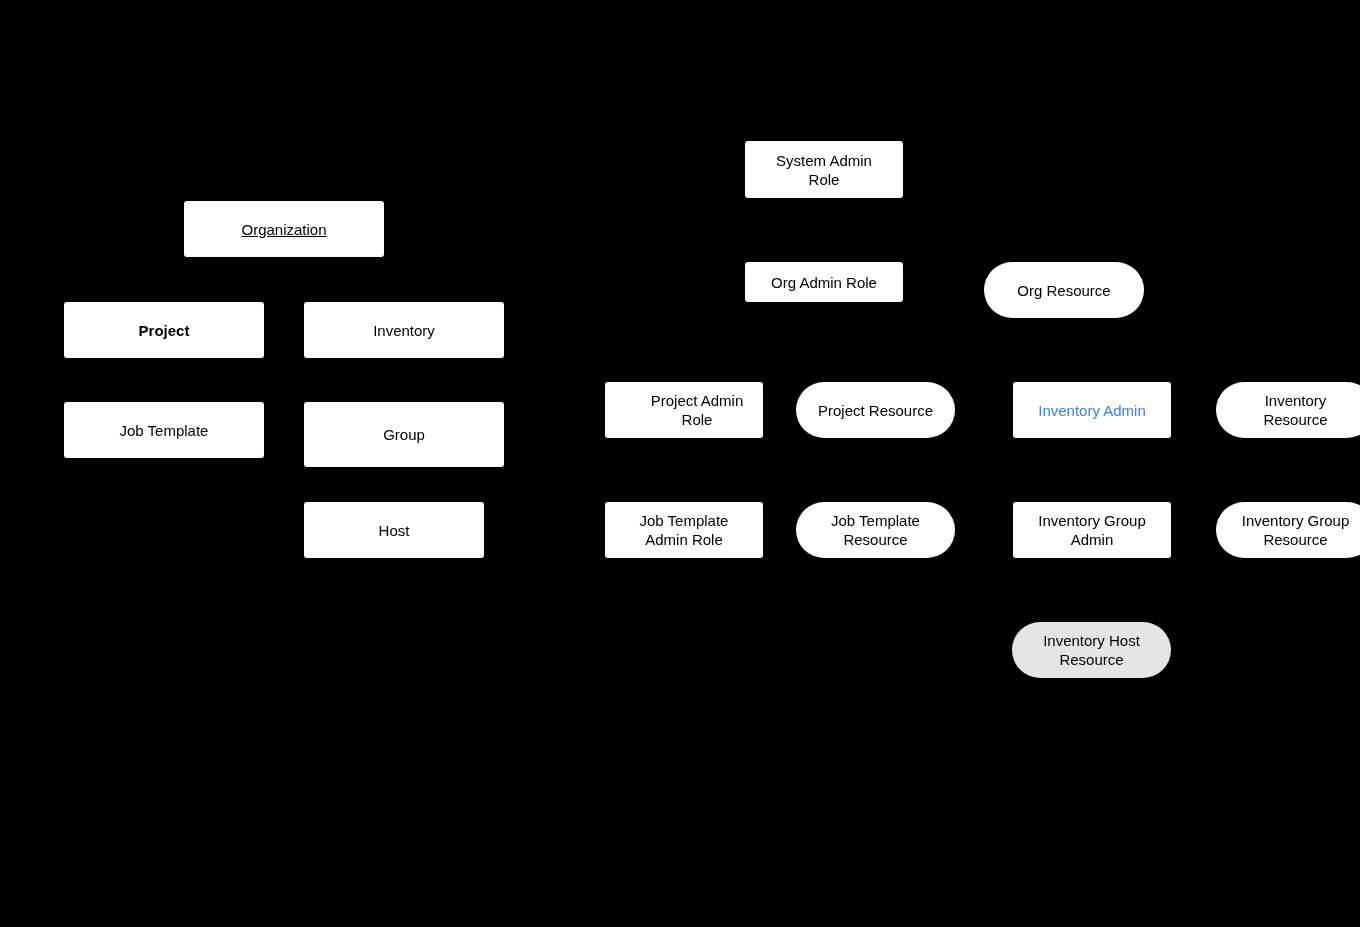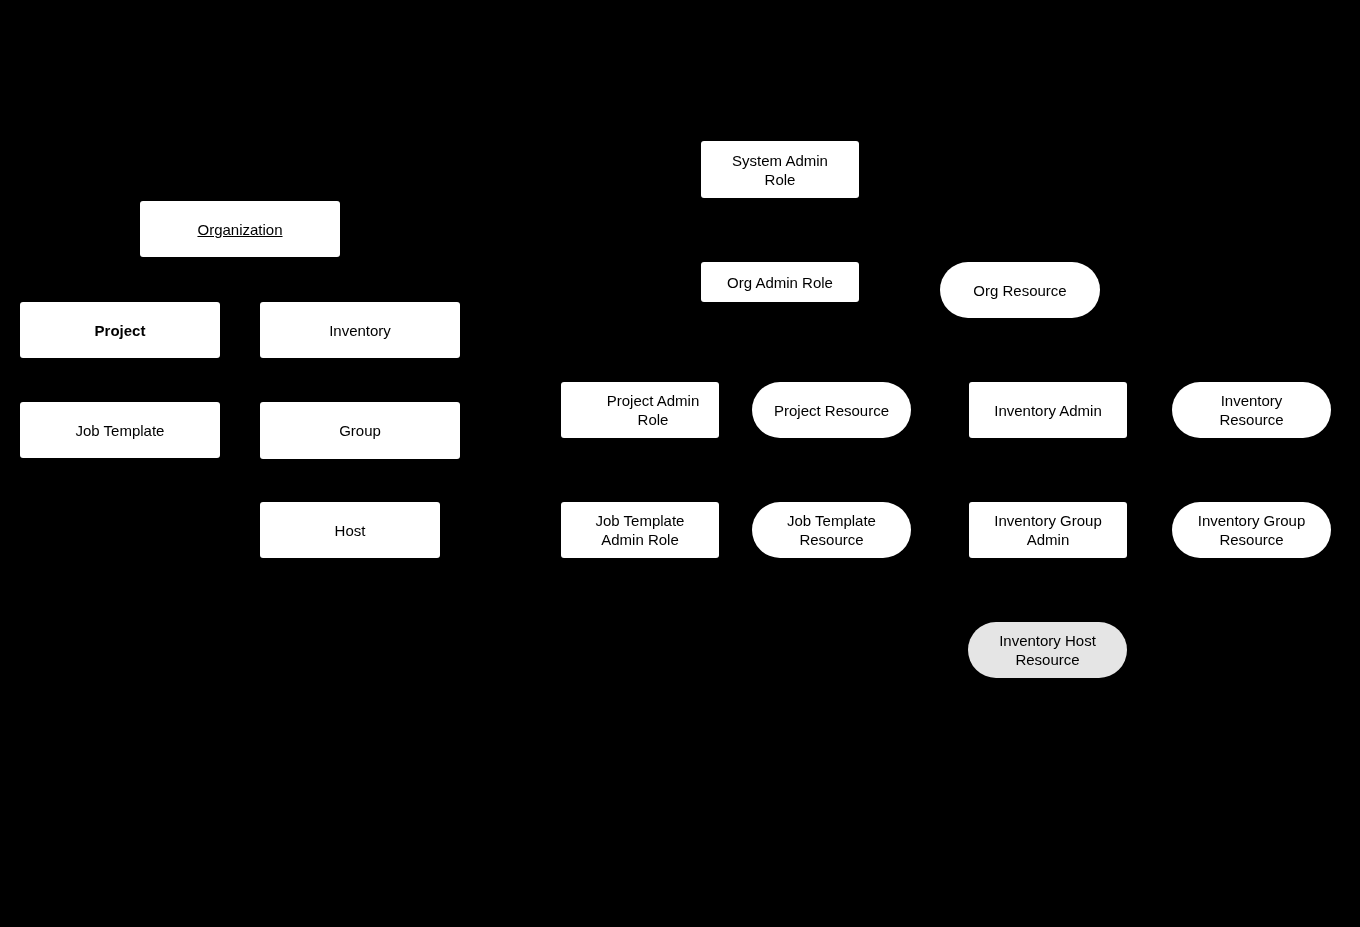--- a/index.html
+++ b/index.html
@@ -28,46 +28,47 @@
     color: #000000;
     display: flex;
     align-items: center;
     justify-content: center;
     text-align: center;
     font-size: 15px;
     line-height: 19px;
     box-sizing: border-box;
     padding: 2px 6px;
     white-space: pre-line;
+    margin-left: 44px;
   }
   .rect {
     border-radius: 3px;
   }
   .pill {
     border-radius: 999px;
   }
 </style>
 </head>
 <body>
 
 <div id="canvas" style="background: rgb(0, 0, 0);">
     <div class="node rect" style="left: 140px; top: 201px; width: 200px; height: 56px; background: rgb(255, 255, 255); color: rgb(0, 0, 0); text-decoration: underline;">Organization</div>
     <div class="node rect" style="left: 20px; top: 302px; width: 200px; height: 56px; background: rgb(255, 255, 255); color: rgb(0, 0, 0); font-weight: bold;">Project</div>
     <div class="node rect" style="left: 260px; top: 302px; width: 200px; height: 56px; background: rgb(255, 255, 255); color: rgb(0, 0, 0);">Inventory</div>
     <div class="node rect" style="left: 20px; top: 402px; width: 200px; height: 56px; background: rgb(255, 255, 255); color: rgb(0, 0, 0);">Job Template</div>
-    <div class="node rect" style="left: 260px; top: 402px; width: 200px; height: 57px; background: rgb(255, 255, 255); color: rgb(0, 0, 0);">Group</div>
+    <div class="node rect" style="left: 260px; top: 402px; width: 200px; height: 65px; background: rgb(255, 255, 255); color: rgb(0, 0, 0);">Group</div>
     <div class="node rect" style="left: 260px; top: 502px; width: 180px; height: 56px; background: rgb(255, 255, 255); color: rgb(0, 0, 0);">Host</div>
     <div class="node rect" style="left: 701px; top: 141px; width: 158px; height: 57px; background: rgb(255, 255, 255); color: rgb(0, 0, 0);">System Admin
 Role</div>
     <div class="node rect" style="left: 701px; top: 262px; width: 158px; height: 40px; background: rgb(255, 255, 255); color: rgb(0, 0, 0); text-align: right;">Org Admin Role</div>
     <div class="node pill" style="left: 940px; top: 262px; width: 160px; height: 56px; background: rgb(255, 255, 255); color: rgb(0, 0, 0);">Org Resource</div>
     <div class="node rect" style="left: 561px; top: 382px; width: 158px; height: 56px; background: rgb(255, 255, 255); color: rgb(0, 0, 0); padding-left: 32px;">Project Admin
 Role</div>
     <div class="node pill" style="left: 752px; top: 382px; width: 159px; height: 56px; background: rgb(255, 255, 255); color: rgb(0, 0, 0);">Project Resource</div>
-    <div class="node rect" style="left: 969px; top: 382px; width: 158px; height: 56px; background: rgb(255, 255, 255); color: #000000;">Inventory Admin</div>
+    <div class="node rect" style="left: 969px; top: 382px; width: 158px; height: 56px; background: rgb(255, 255, 255); color: #3b82f6;">Inventory Admin</div>
     <div class="node pill" style="left: 1172px; top: 382px; width: 159px; height: 56px; background: rgb(255, 255, 255); color: rgb(0, 0, 0);">Inventory
 Resource</div>
     <div class="node rect" style="left: 561px; top: 502px; width: 158px; height: 56px; background: rgb(255, 255, 255); color: rgb(0, 0, 0);">Job Template
 Admin Role</div>
     <div class="node pill" style="left: 752px; top: 502px; width: 159px; height: 56px; background: rgb(255, 255, 255); color: rgb(0, 0, 0);">Job Template
 Resource</div>
     <div class="node rect" style="left: 969px; top: 502px; width: 158px; height: 56px; background: rgb(255, 255, 255); color: rgb(0, 0, 0);">Inventory Group
 Admin</div>
     <div class="node pill" style="left: 1172px; top: 502px; width: 159px; height: 56px; background: rgb(255, 255, 255); color: rgb(0, 0, 0);">Inventory Group
 Resource</div>

